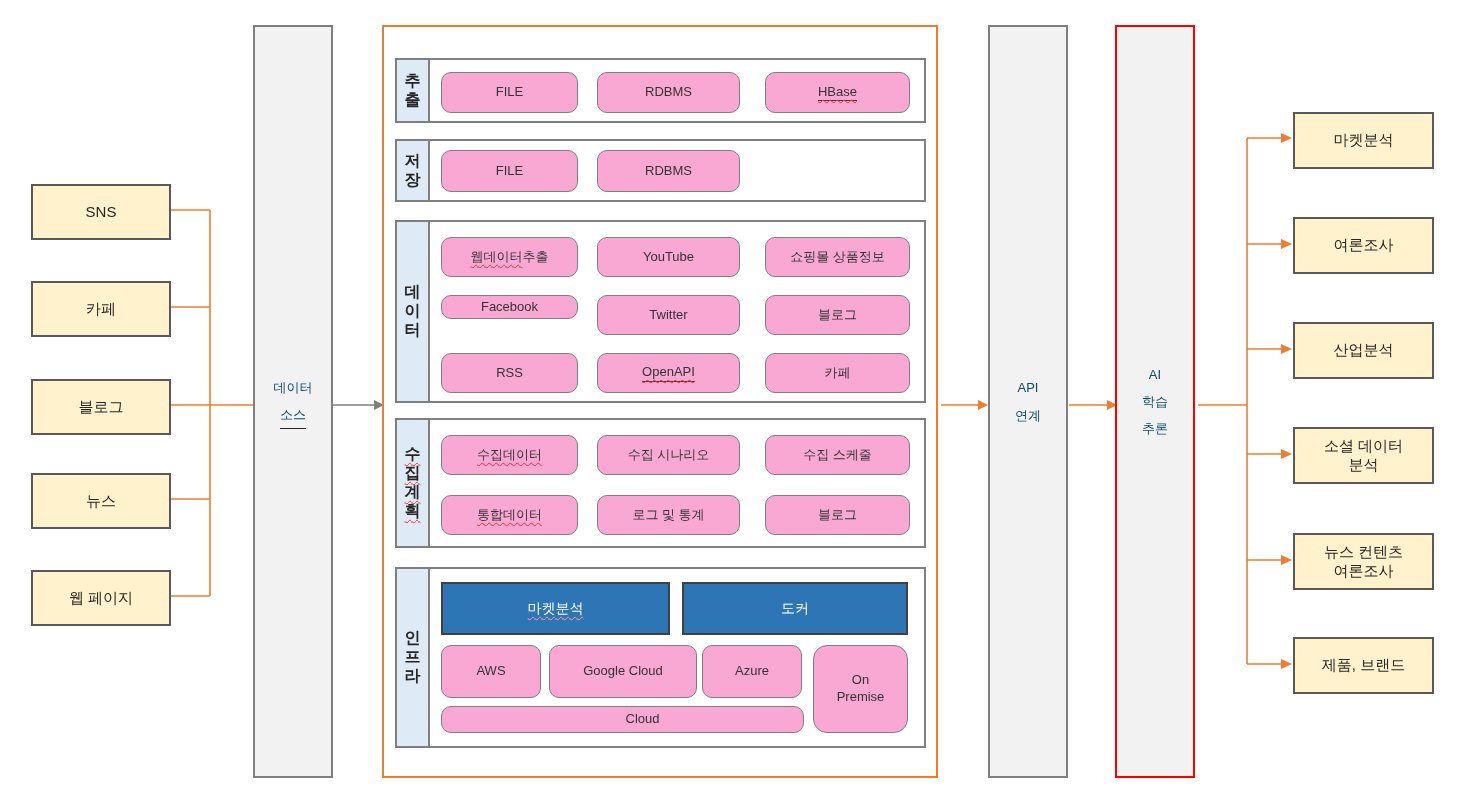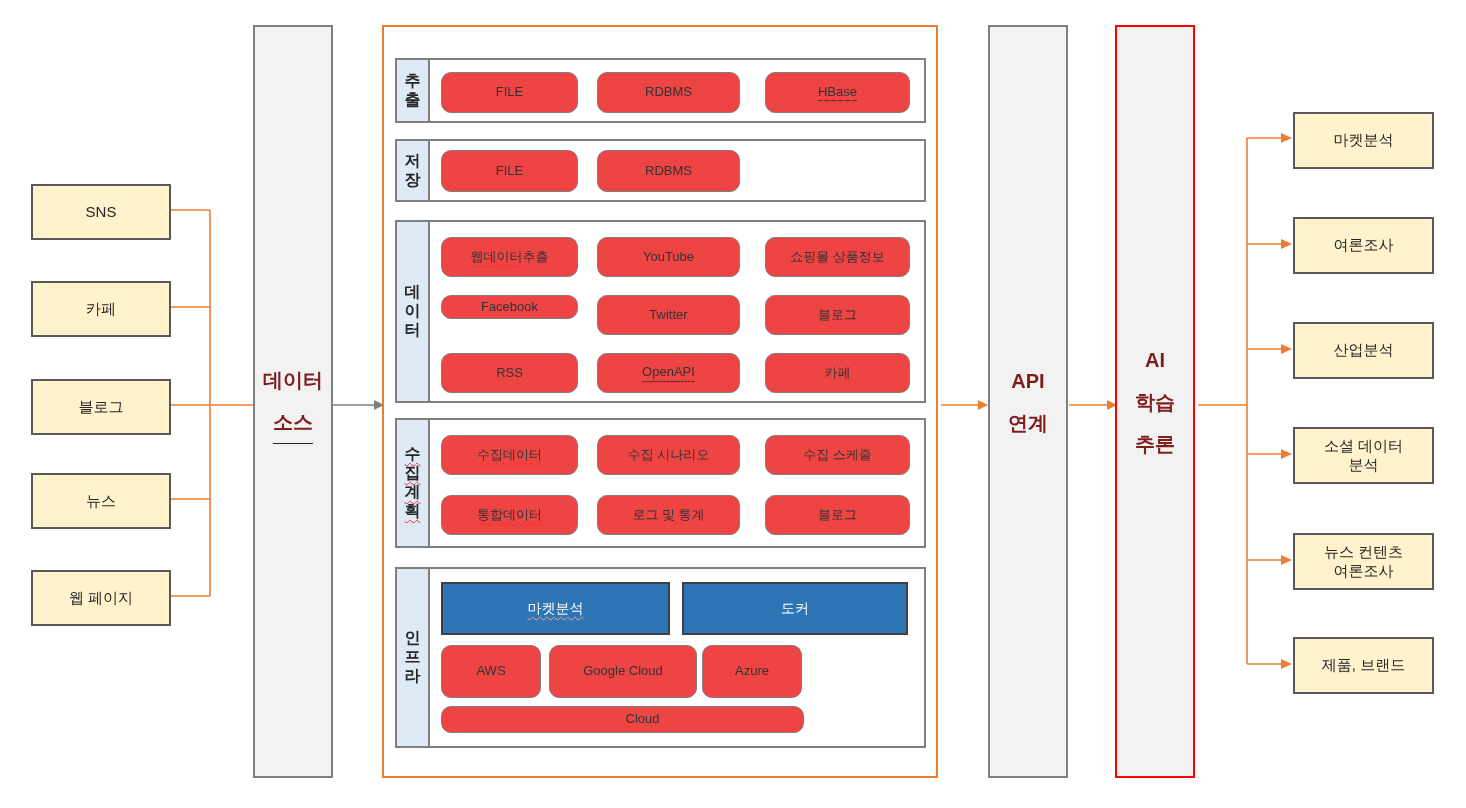--- a/index.html
+++ b/index.html
@@ -9,37 +9,37 @@
 
   
   .ybox{position:absolute;background:#FFF2CC;border:2px solid #595959;
     display:flex;align-items:center;justify-content:center;text-align:center;
     font-size:15px;color:#262626;line-height:1.25;z-index:2;white-space:pre-line;}
 
   
   .panel{position:absolute;top:25px;height:753px;width:80px;background:#F2F2F2;
     border:2px solid #7F7F7F;display:flex;flex-direction:column;align-items:center;
     justify-content:center;z-index:2;box-sizing:border-box;}
-  .panel .pline{font-size:20px;font-weight:700;color:#7f1d1d;line-height:2.1;}
+  .panel .pline{font-size:13px;font-weight:400;color:#0c4a6e;line-height:2.1;}
   .panel.red{border-color:#FF0000;border-width:2.5px;}
   .u-dark{border-bottom:1.5px solid #262626;line-height:1.2;display:inline-block;}
 
   
   .pipeline{position:absolute;left:382px;top:25px;width:556px;height:753px;
     border:2.5px solid #ED7D31;background:#fff;z-index:1;box-sizing:border-box;}
 
   
   .section{position:absolute;background:#fff;border:2px solid #7F7F7F;z-index:2;box-sizing:border-box;}
   .strip{position:absolute;left:0;top:0;bottom:0;width:31px;background:#DEEBF7;
     border-right:2px solid #7F7F7F;display:flex;flex-direction:column;align-items:center;
     justify-content:center;}
   .strip span{font-size:16px;font-weight:700;color:#262626;line-height:1.18;}
 
   
-  .cell{position:absolute;background:#ef4444;border:1.8px solid #7F7F7F;border-radius:10px;
+  .cell{position:absolute;background:#f9a8d4;border:1.8px solid #7F7F7F;border-radius:10px;
     display:flex;align-items:center;justify-content:center;text-align:center;
     font-size:13px;color:#333;z-index:3;box-sizing:border-box;white-space:pre-line;line-height:1.3;}
   .cell.blue{background:#2E75B6;border:2px solid #404040;border-radius:0;
     color:#fff;font-size:14px;}
   .cell.tall{border-radius:14px;}
 
   .sq{text-decoration-line:underline;text-decoration-style:wavy;
     text-decoration-color:#ff2a2a;text-decoration-thickness:1px;text-underline-offset:3px;}
   .sq.onblue{text-decoration-color:#ff9d9d;}
   .u{border-bottom:1.2px solid #3a3a3a;}
@@ -175,14 +175,16 @@
     <div class="cell" style="left: 597px; top: 435px; width: 143px; height: 40px;"><span>수집 시나리오</span></div>
     <div class="cell" style="left: 765px; top: 435px; width: 145px; height: 40px;"><span>수집 스케줄</span></div>
     <div class="cell" style="left: 441px; top: 495px; width: 137px; height: 40px;"><span class="sq">통합데이터</span></div>
     <div class="cell" style="left: 597px; top: 495px; width: 143px; height: 40px;"><span>로그 및 통계</span></div>
     <div class="cell" style="left: 765px; top: 495px; width: 145px; height: 40px;"><span>블로그</span></div>
     <div class="cell blue" style="left: 441px; top: 582px; width: 229px; height: 53px;"><span class="sq onblue">마켓분석</span></div>
     <div class="cell blue" style="left: 682px; top: 582px; width: 226px; height: 53px;"><span>도커</span></div>
     <div class="cell" style="left: 441px; top: 645px; width: 100px; height: 53px;"><span>AWS</span></div>
     <div class="cell" style="left: 549px; top: 645px; width: 148px; height: 53px;"><span>Google Cloud</span></div>
     <div class="cell" style="left: 702px; top: 645px; width: 100px; height: 53px;"><span>Azure</span></div>
+    <div class="cell tall" style="left: 813px; top: 645px; width: 95px; height: 88px;"><span>On
+Premise</span></div>
     <div class="cell" style="left: 441px; top: 706px; width: 363px; height: 27px; padding-left: 40px;"><span>Cloud</span></div>
   </div>
 
 </body></html>

